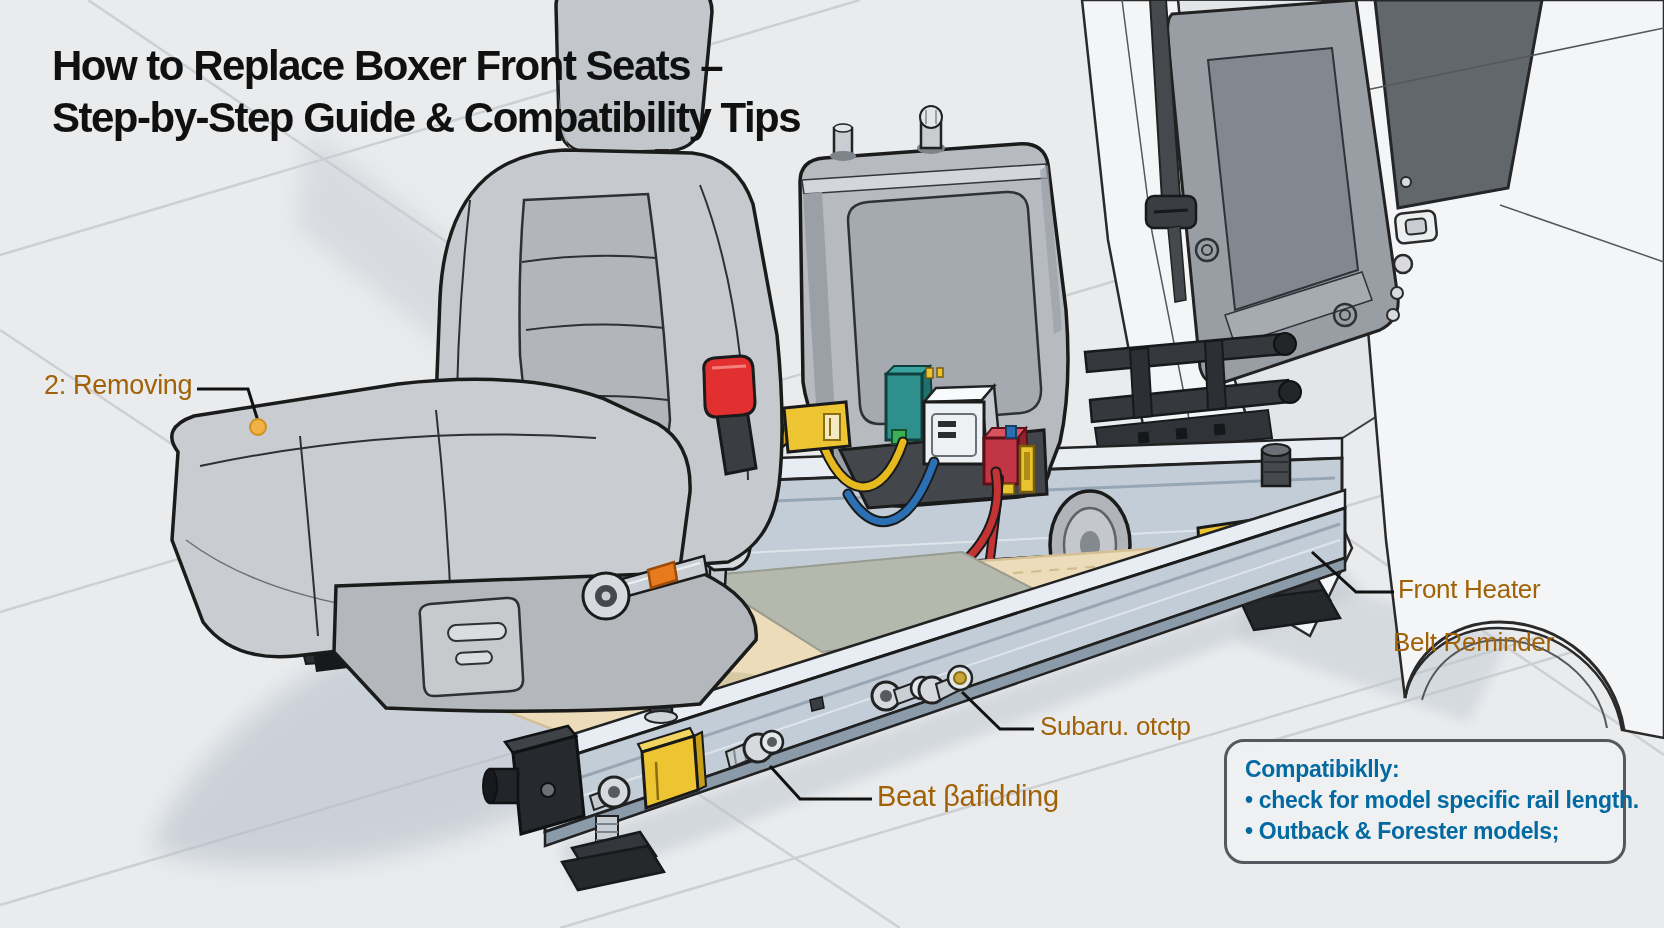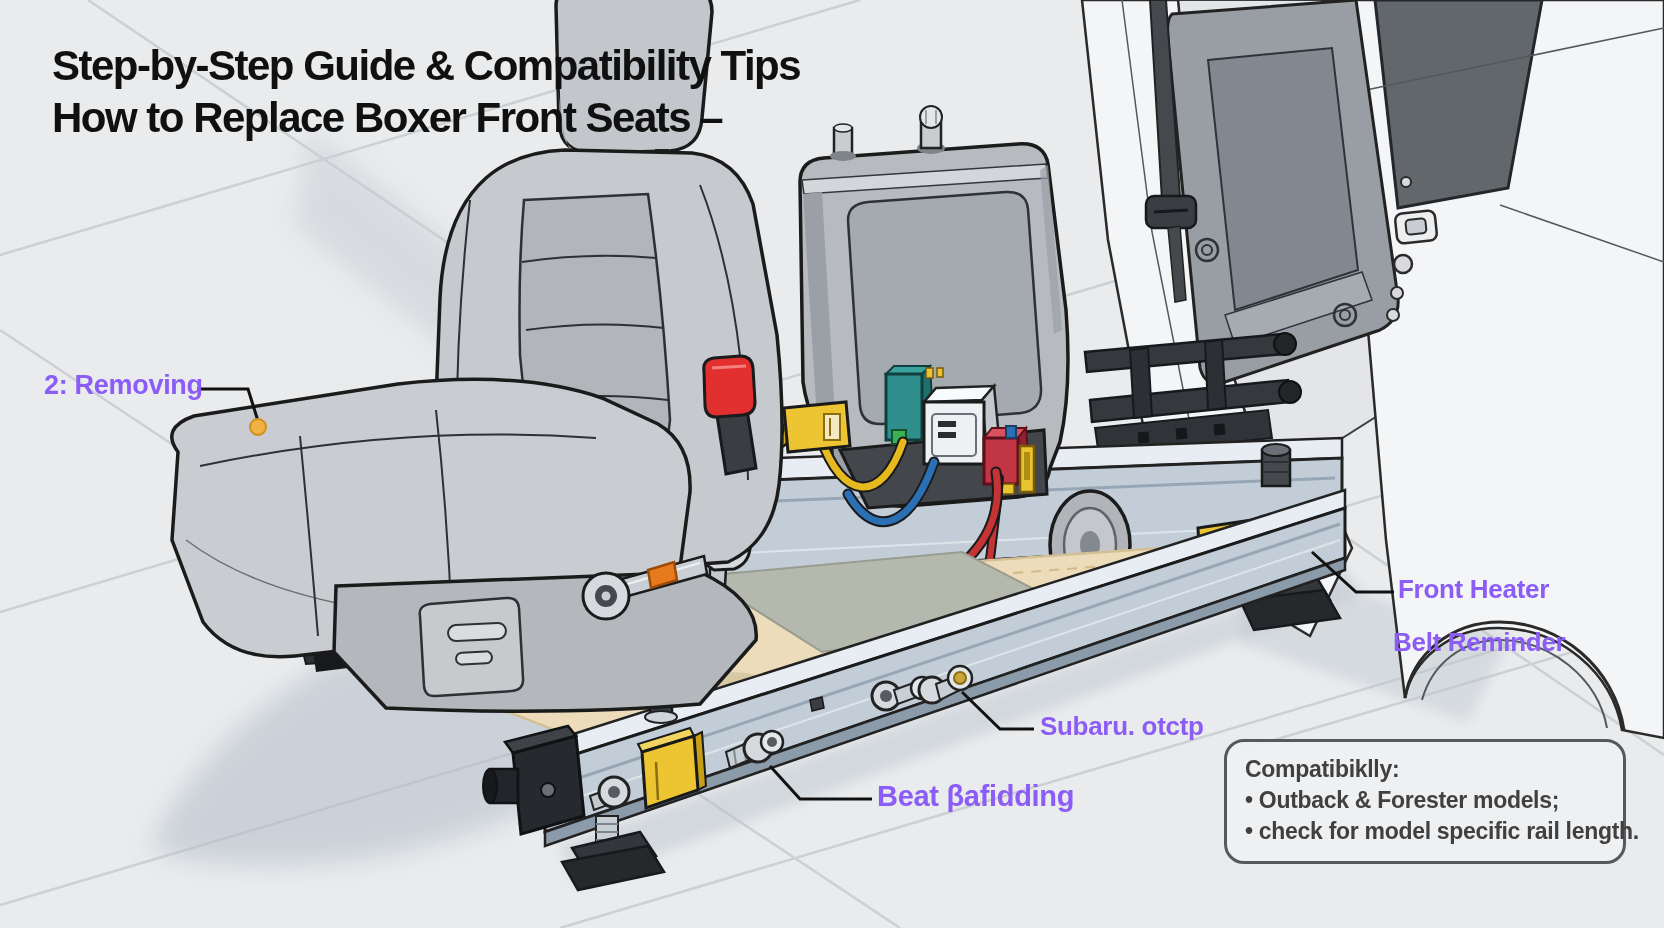--- a/index.html
+++ b/index.html
@@ -1,30 +1,30 @@
 <!DOCTYPE html>
 <html><head>
 <meta charset="utf-8">
 <style>
   html,body{margin:0;padding:0;background:#e9ebed;}
   #stage{position:relative;width:1664px;height:928px;overflow:hidden;
          font-family:"Liberation Sans",sans-serif;background:#e9ebed;}
   #art{position:absolute;left:0;top:0;width:1664px;height:928px;}
   .title{position:absolute;left:52px;top:40px;color:#101010;font-weight:bold;
          font-size:42px;line-height:52px;letter-spacing:-1.5px;white-space:nowrap;}
-  .callout{position:absolute;color:#8b5cf6;font-weight:bold;font-size:26px;
+  .callout{position:absolute;color:#a16207;font-weight:normal;font-size:26px;
            white-space:nowrap;letter-spacing:-0.3px;}
   #cl-removing{left:44px;top:370px;font-size:27px;}
   #cl-seat-heater{left:1398px;top:574px;}
   #cl-belt-reminder{left:1393px;top:627px;}
   #cl-light{left:1040px;top:711px;}
   #cl-padding{left:877px;top:780px;font-size:29px;}
   #compat{position:absolute;left:1224px;top:739px;width:402px;box-sizing:border-box;
           border:3px solid #55595e;border-radius:20px;background:rgba(238,240,242,.93);
-          padding:12px 18px 14px 18px;color:#404040;font-weight:bold;font-size:23px;
+          padding:12px 18px 14px 18px;color:#0369a1;font-weight:bold;font-size:23px;
           line-height:31px;letter-spacing:-0.3px;}
   .compat-line{white-space:nowrap;}
 </style>
 </head>
 <body>
 
 <div id="stage">
 
 <svg id="art" viewBox="0 0 1664 928">
   <defs>
@@ -344,29 +344,29 @@
   <g fill="none" stroke="#111" stroke-width="3">
     <polyline points="197,389 248,389 258,421"></polyline>
     <polyline points="1312,552 1356,592 1394,592"></polyline>
     <polyline points="962,692 1000,729 1034,729"></polyline>
     <polyline points="770,766 800,799 872,799"></polyline>
   </g>
   <circle cx="258" cy="427" r="8" fill="#f2b144" stroke="#cf8f1f" stroke-width="2"></circle>
 </svg>
 
 <div class="title">
+  <div>How to Replace Boxer Front Seats –</div>
   <div>Step-by-Step Guide &amp; Compatibility Tips</div>
-  <div>How to Replace Boxer Front Seats –</div>
 </div>
 
 <div id="cl-removing" class="callout">2: Removing</div>
 <div id="cl-seat-heater" class="callout">Front Heater</div>
 <div id="cl-belt-reminder" class="callout">Belt Reminder</div>
 <div id="cl-light" class="callout">Subaru. otctp</div>
 <div id="cl-padding" class="callout">Beat βafidding</div>
 
 <div id="compat">
   <div class="compat-line">Compatibiklly:</div>
+  <div class="compat-line">• check for model specific rail length.</div>
   <div class="compat-line">• Outback &amp; Forester models;</div>
-  <div class="compat-line">• check for model specific rail length.</div>
 </div>
 
 </div>
 
 </body></html>

